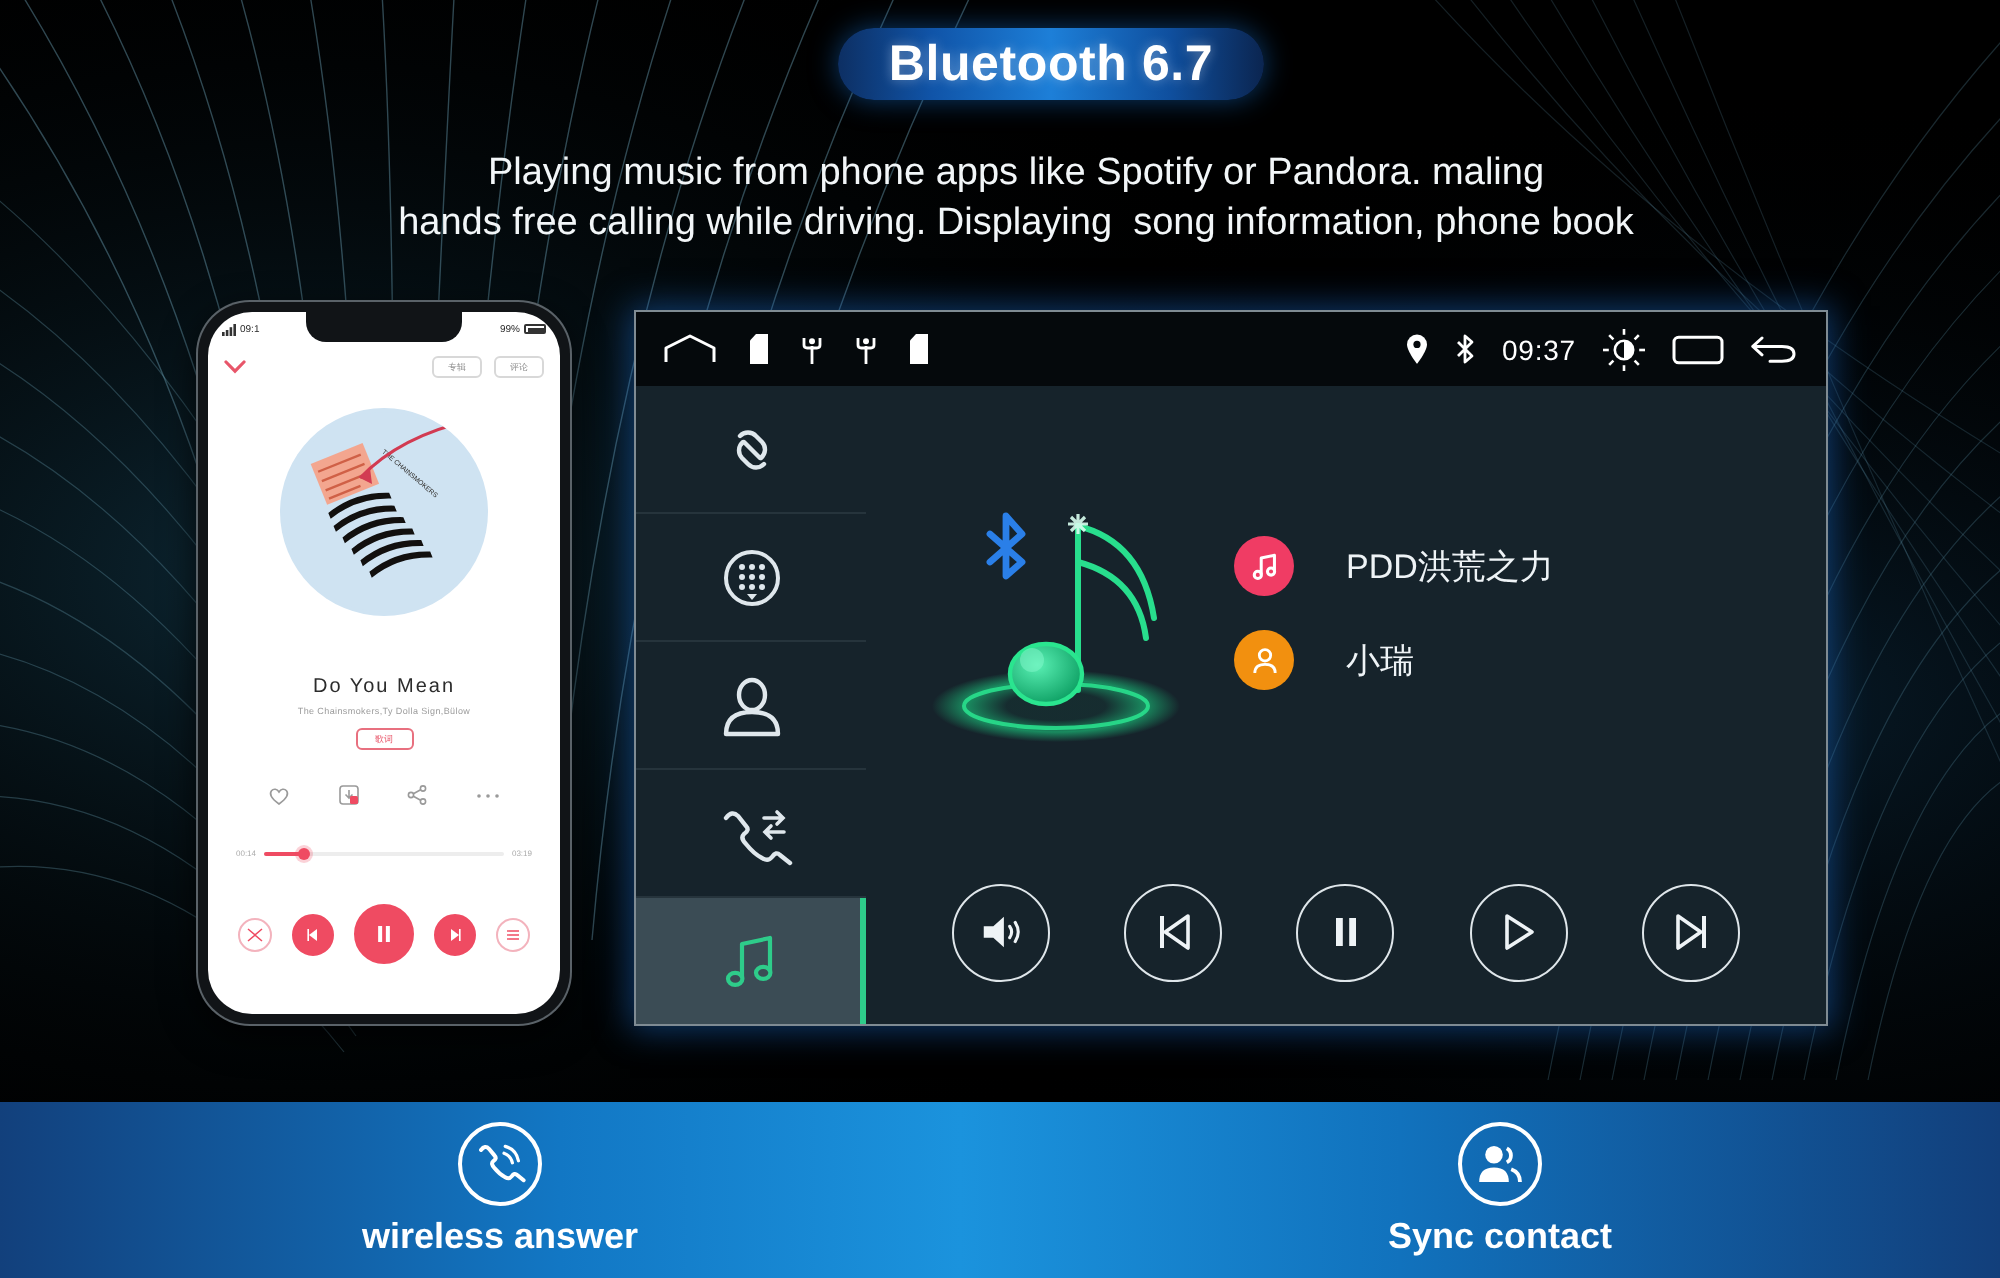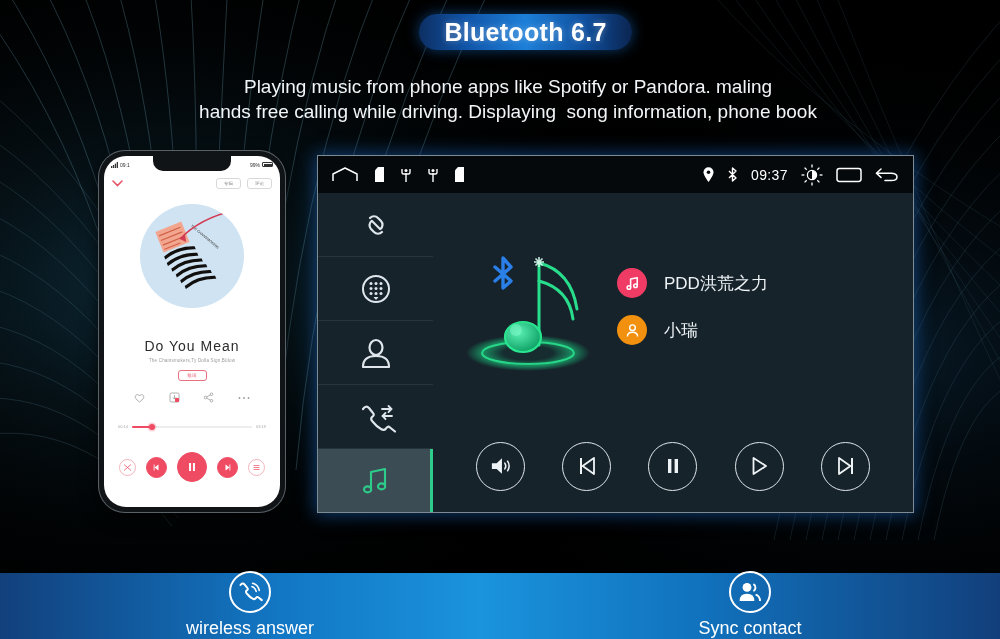--- a/index.html
+++ b/index.html
@@ -65,21 +65,21 @@
   .ph-chip {
     border:.7px solid #d8d8d8; border-radius:3px; font-size:4.5px;
     color:#8d8d8d; padding:2px 7px; background:#fff;
   }
   #ph-art {
     position:absolute; left:50%; transform:translateX(-50%); top:48px;
     width:104px; height:104px; border-radius:50%;
     background:#cfe3f2; overflow:hidden;
   }
   #ph-titlewrap { position:absolute; top:182px; left:0; width:100%; text-align:center; }
-  #ph-title { font-size:14px; color:#2c2c2c; letter-spacing:1px; }
+  #ph-title { font-size:10px; color:#2c2c2c; letter-spacing:1px; }
   #ph-artist { font-size:4.5px; color:#9b9b9b; margin-top:4px; letter-spacing:.2px; }
   #ph-tag {
     display:inline-block; margin-top:4px; border:.7px solid #e8707f; border-radius:3px;
     color:#e8566a; font-size:4.5px; padding:2px 9px;
   }
   #ph-actions {
     position:absolute; top:236px; left:0; width:100%;
     display:flex; align-items:center; justify-content:space-around; padding:0 18px;
     color:#9a9a9a;
   }
@@ -121,34 +121,34 @@
   .s-item:last-child { border-bottom:none; }
   .s-item.active { background:#3b4c55; border-bottom:none; }
   .s-item.active::after {
     content:""; position:absolute; right:0; top:0; bottom:0; width:3px; background:#2ecc8a;
   }
 
   #u-main { flex:1; display:flex; flex-direction:column; min-width:0; position:relative; }
   #u-top { flex:1; display:flex; align-items:center; min-height:0; padding-left:20px; }
   #u-note { width:150px; flex:none; display:flex; align-items:center; justify-content:center; }
   #u-list { flex:1; display:flex; flex-direction:column; justify-content:center; gap:17px; padding-left:14px; }
-  .ul-row { display:flex; align-items:center; gap:17px; }
+  .ul-row { display:flex; align-items:center; gap:26px; }
   .ul-ic { width:30px; height:30px; border-radius:50%; display:flex; align-items:center; justify-content:center; flex:none; }
   .ul-tx { color:#eef3f6; font-size:17px; }
   #u-ctrl { height:92px; flex:none; display:flex; align-items:center; justify-content:space-around; padding:0 24px; }
   .ctrl {
     width:49px; height:49px; border-radius:50%; border:1.4px solid #dfe6ea;
     display:flex; align-items:center; justify-content:center; color:#eef3f6;
   }
 
   
   #features {
-    position:absolute; left:0; bottom:0; width:1000px; height:66px;
+    position:absolute; left:0; bottom:0; width:1000px; height:88px;
     background:linear-gradient(90deg,#12407c 0%, #1277c4 28%, #1b93dd 48%, #1172bd 70%, #123f7b 100%);
-    display:flex; align-items:flex-end;
+    display:flex; align-items:center;font-weight:bold;
   }
   .feat { flex:1; display:flex; flex-direction:column; align-items:center; gap:5px; }
   .feat .ring {
     width:42px; height:42px; border-radius:50%; border:2px solid #fff;
     display:flex; align-items:center; justify-content:center; color:#fff;
   }
   .feat .lbl { color:#fff; font-size:18px; }
 </style>
 </head>
 <body>

